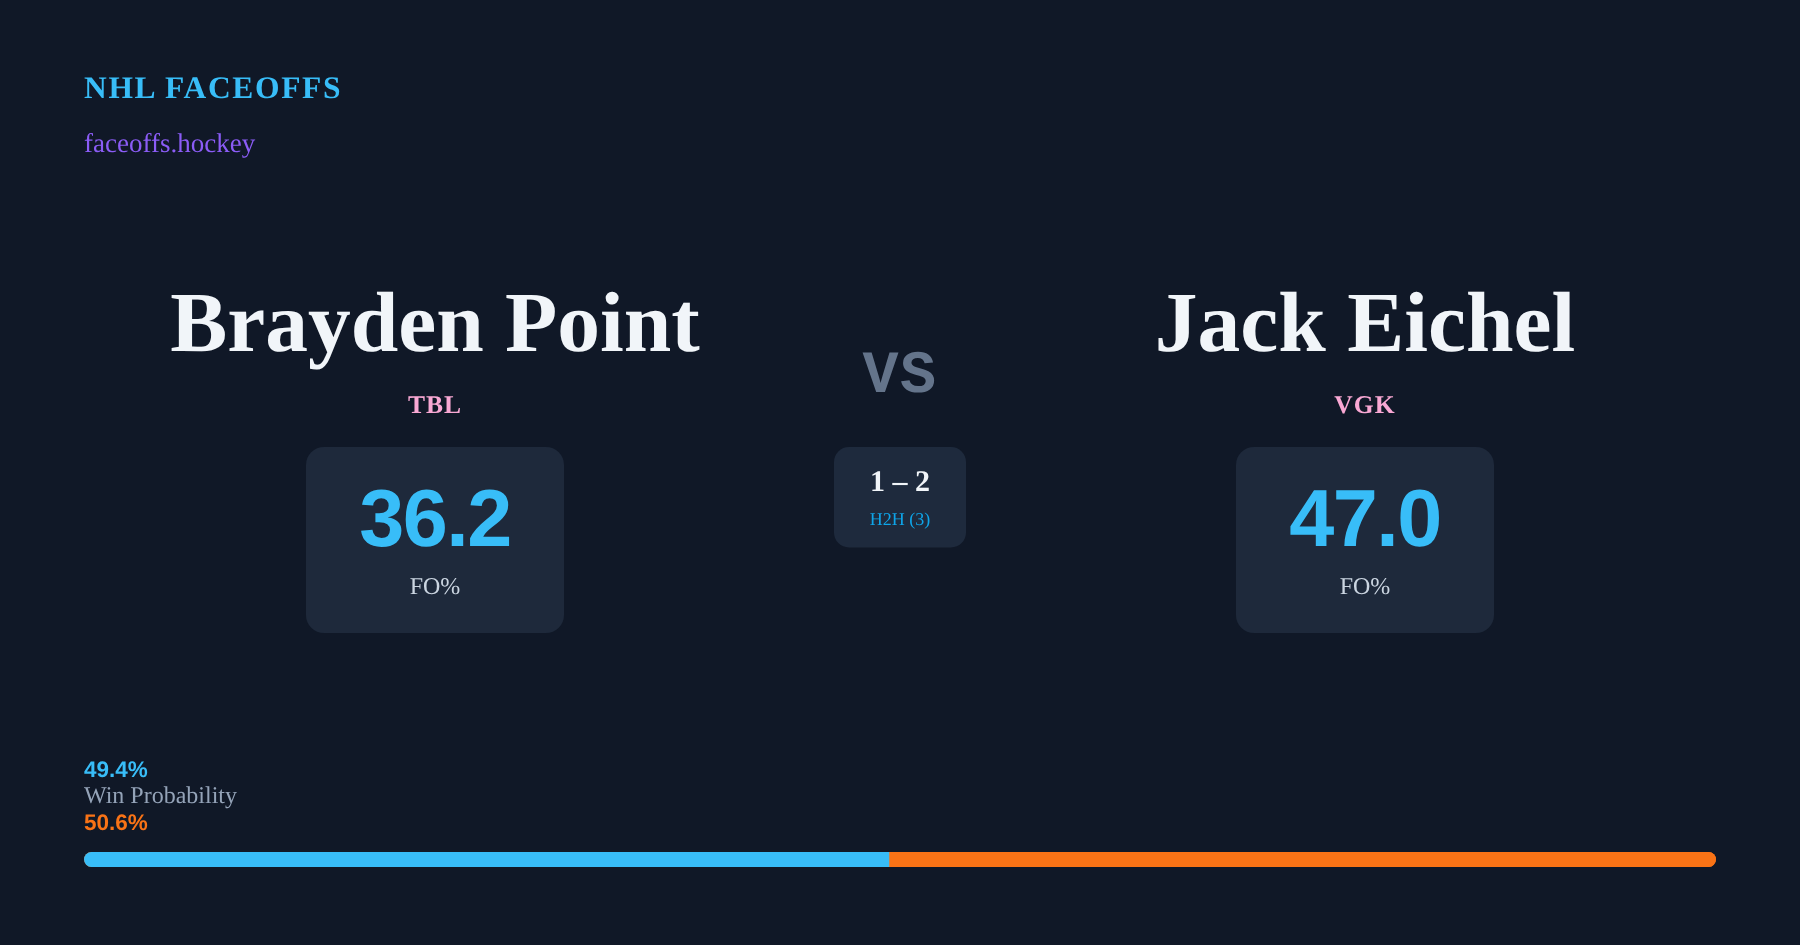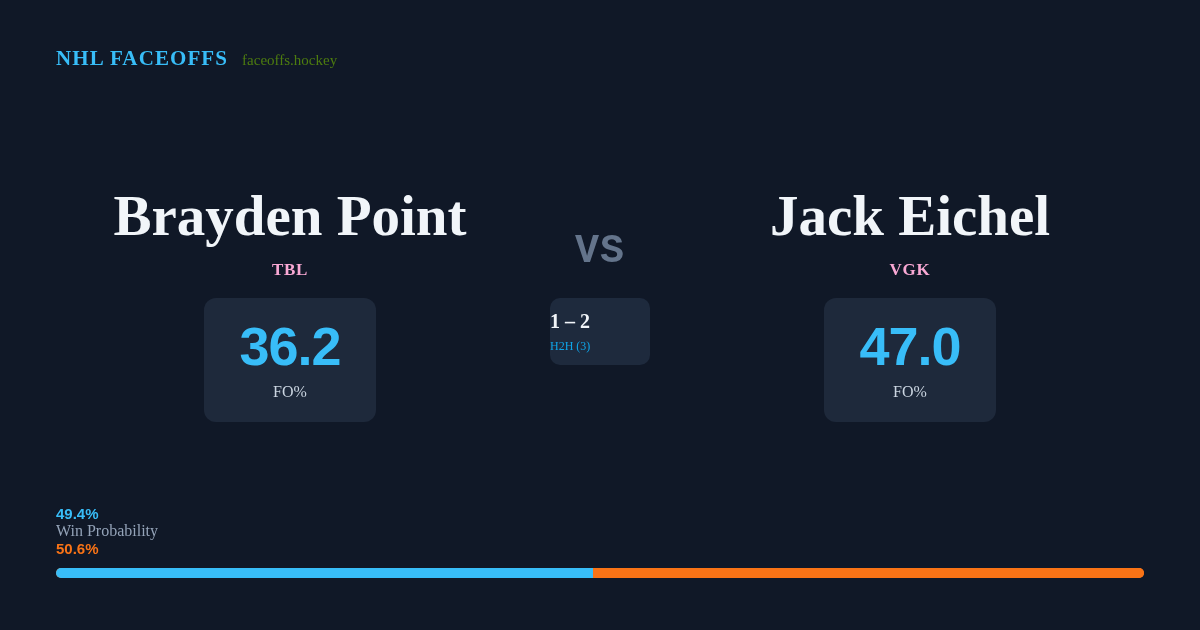--- a/index.html
+++ b/index.html
@@ -16,33 +16,34 @@
   }
 
   
   .header {
     position: absolute;
     left: 56px;
     top: 46px;
     display: flex;
     align-items: baseline;
     gap: 14px;
+    flex-direction: column;
   }
   .brand {
     font-family: "Liberation Serif", serif;
     font-weight: bold;
     font-size: 21px;
     letter-spacing: 1.1px;
     color: #38bdf8;
     white-space: nowrap;
   }
   .brand-domain {
     font-family: "Liberation Serif", serif;
-    font-size: 15px;
-    color: #4d7c0f;
+    font-size: 18px;
+    color: #8b5cf6;
     white-space: nowrap;
   }
 
   
   .matchup {
     position: absolute;
     left: 0;
     right: 0;
     top: 186px;
     display: flex;
@@ -108,26 +109,27 @@
   .vs-label {
     font-family: Liberation Mono, monospace;
     font-weight: bold;
     font-size: 40px;
     line-height: 1;
     color: #64748b;
     letter-spacing: 1px;
   }
   .h2h-badge {
     margin-top: 26px;
-    width: 100px;
+    width: 88px;
     height: 67px;
     background: #1e2a3d;
     border-radius: 10px;
     display: flex;
     flex-direction: column;
+    align-items: center;
     justify-content: center;
   }
   .h2h-record {
     font-family: "Liberation Serif", serif;
     font-weight: bold;
     font-size: 20px;
     color: #f1f5f9;
     white-space: nowrap;
   }
   .h2h-caption {

